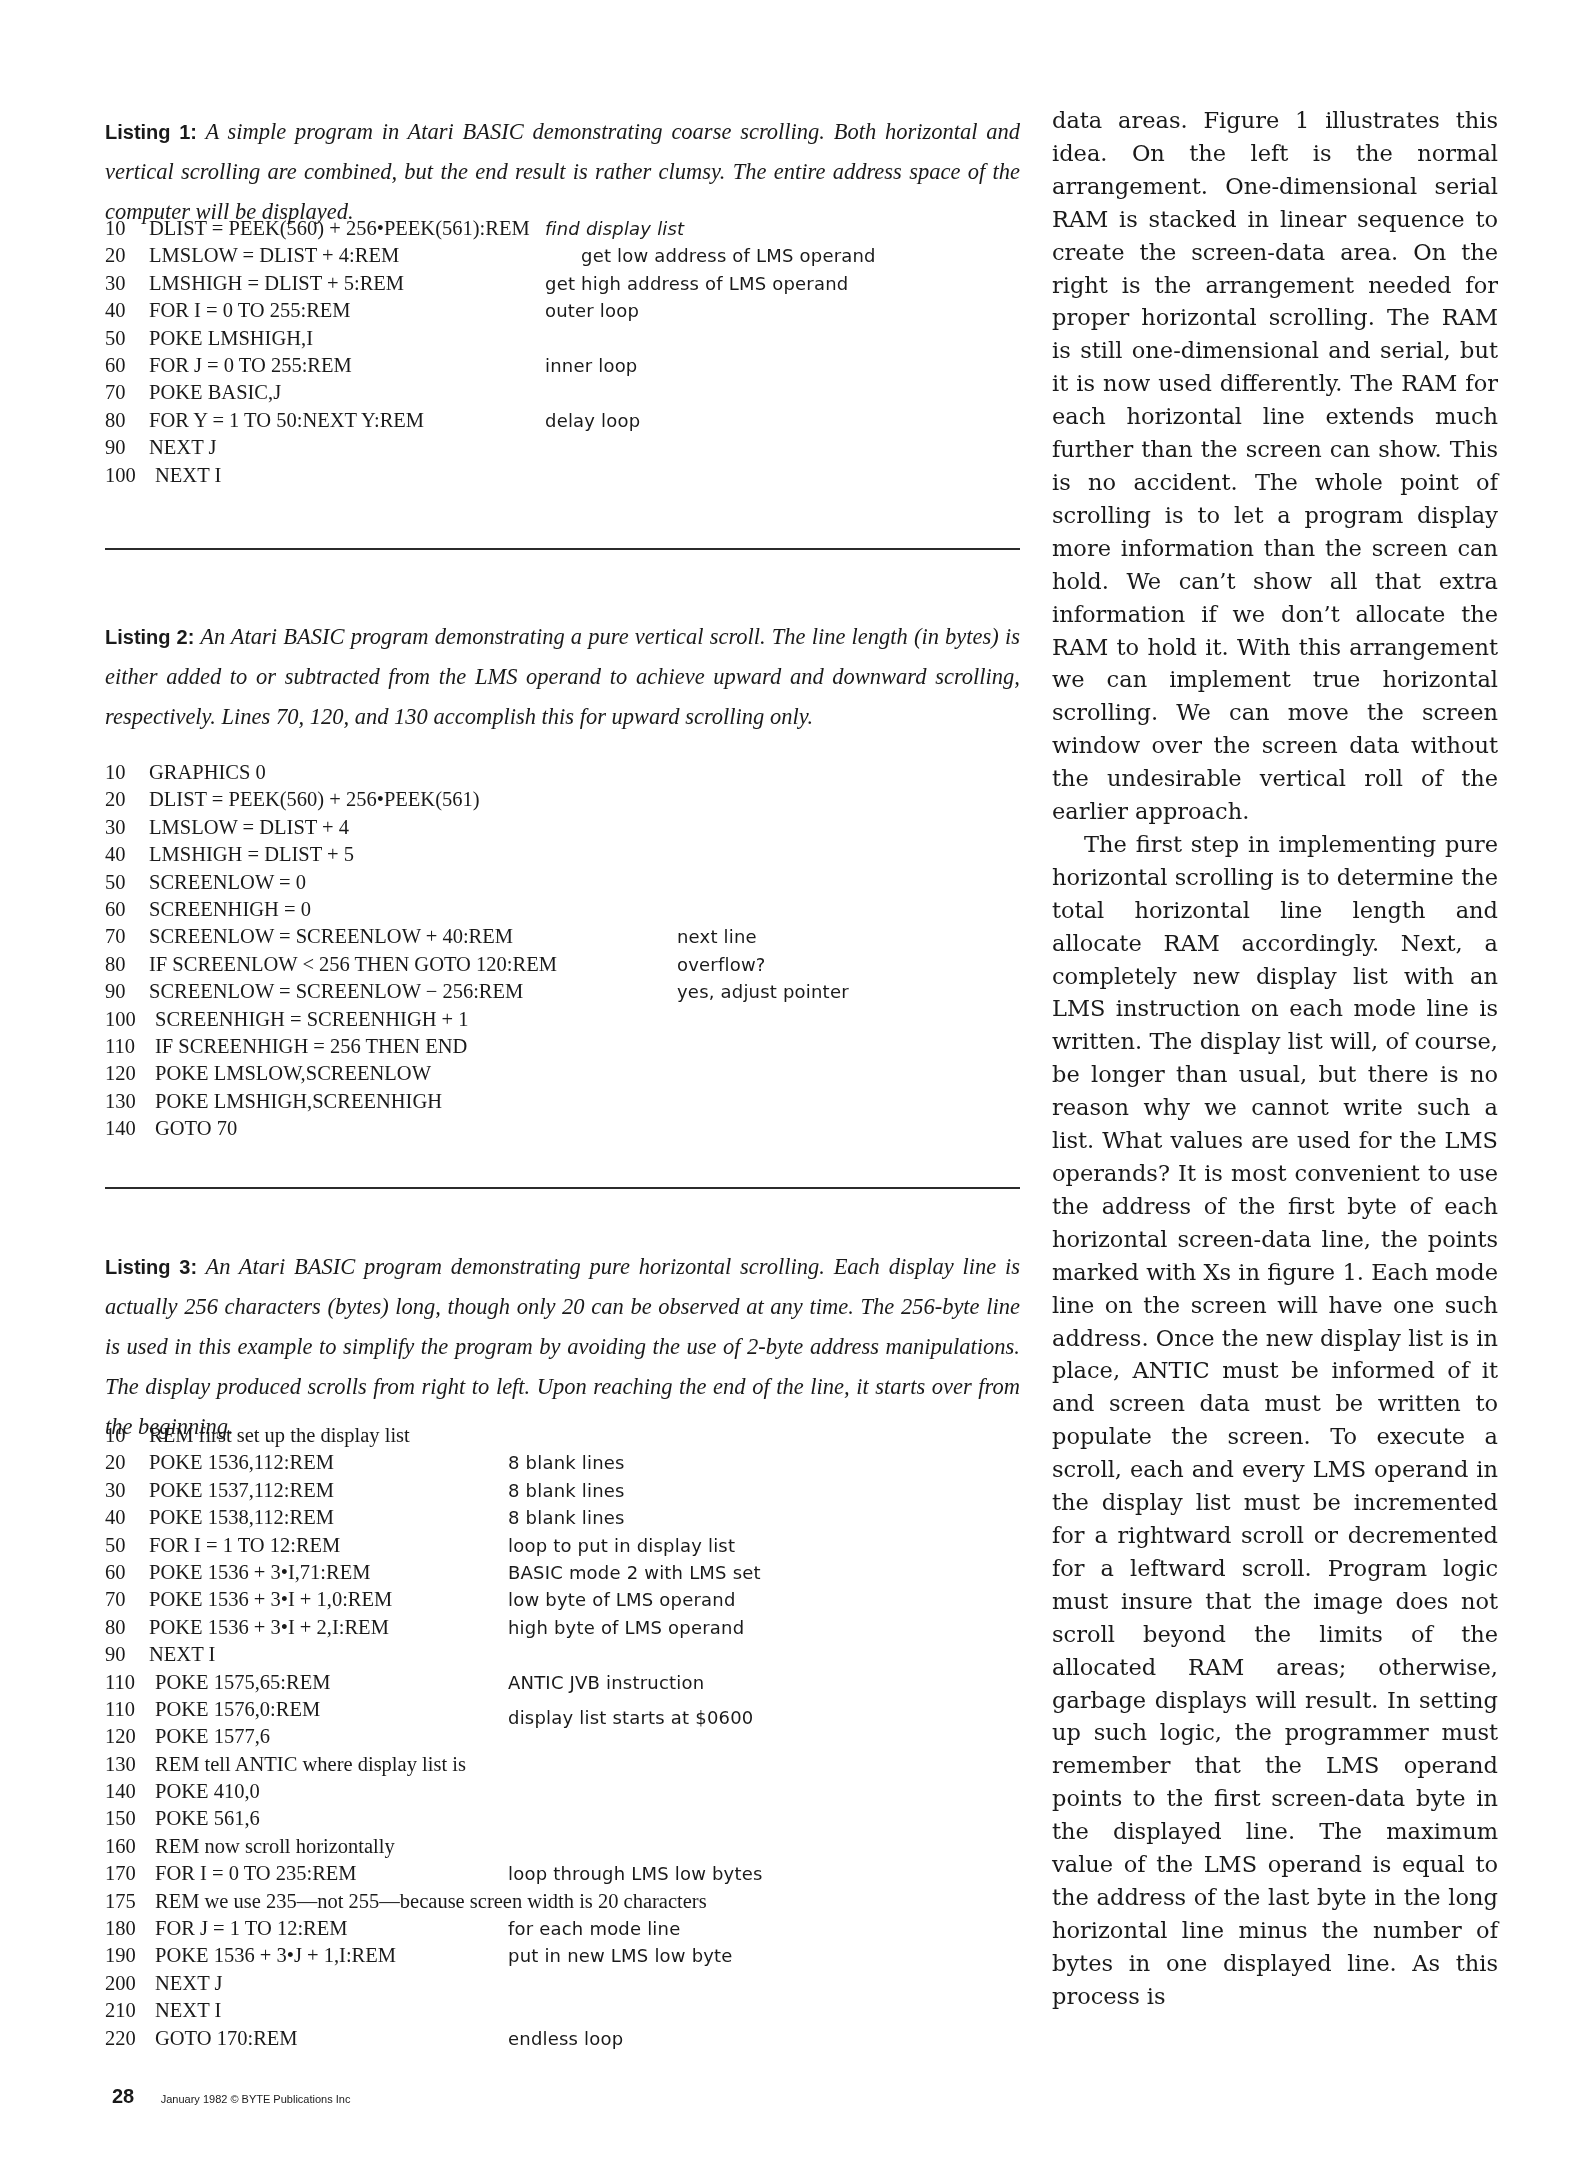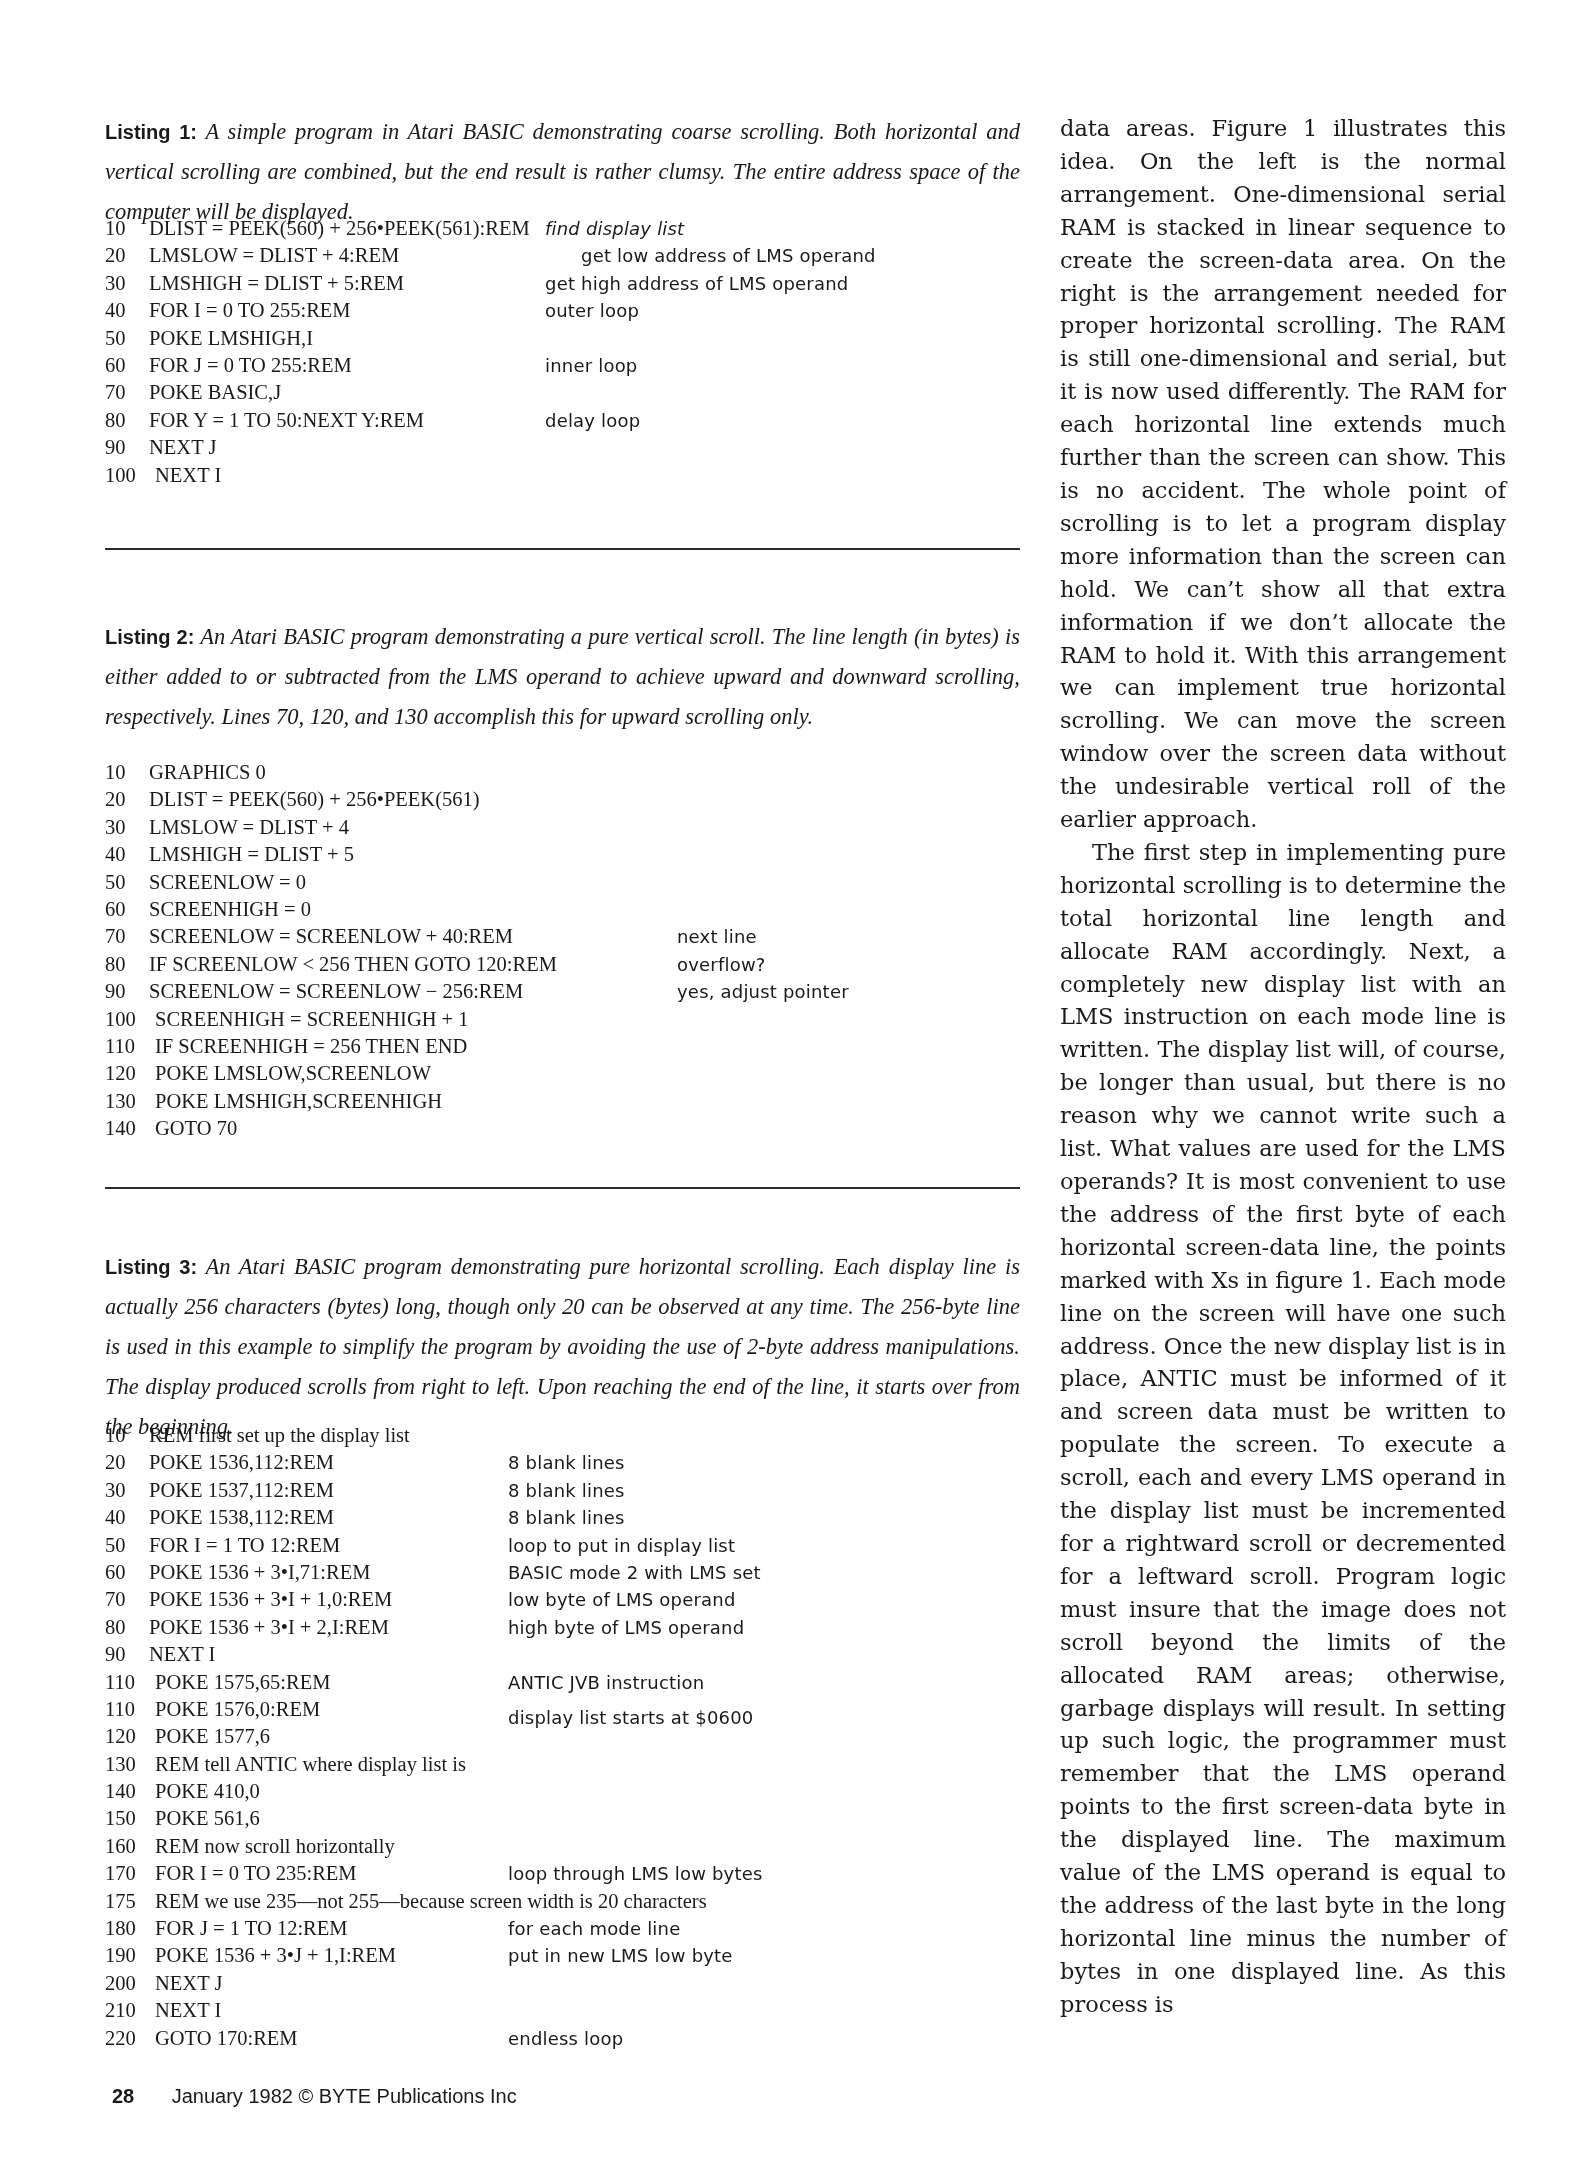--- a/index.html
+++ b/index.html
@@ -33,28 +33,28 @@
   .listing .comment { position: absolute; font-family: "DejaVu Sans", sans-serif; font-size: 18px; letter-spacing: 0.2px; }
   .listing .line.wide .code { left: 50px; }
 
   .divider { position: absolute; left: 105px; width: 915px; height: 0; border-top: 2px solid #2b2b2b; }
 
   .body-text {
     font-family: "DejaVu Serif", serif;
     font-size: 22.5px;
     line-height: 32.9px;
     text-align: justify;
-    margin: 8px;
+    margin: 0;
   }
   .body-text p { margin: 0; }
   .body-text p.indent { text-indent: 32px; }
 
   .footer { position: absolute; left: 112px; top: 2085px; font-family: "Liberation Sans", sans-serif; white-space: nowrap; }
   .footer .page-num { font-weight: bold; font-size: 20px; margin-right: 22px; }
-  .footer .credit { font-size: 20px; margin-left: 11px; }
+  .footer .credit { font-size: 11px; }
 </style>
 </head>
 <body>
 
 <div class="page">
 
   <div class="left-col">
 
     <section style="position:absolute; left:0; top:0; width:915px;">
       <p class="caption">

